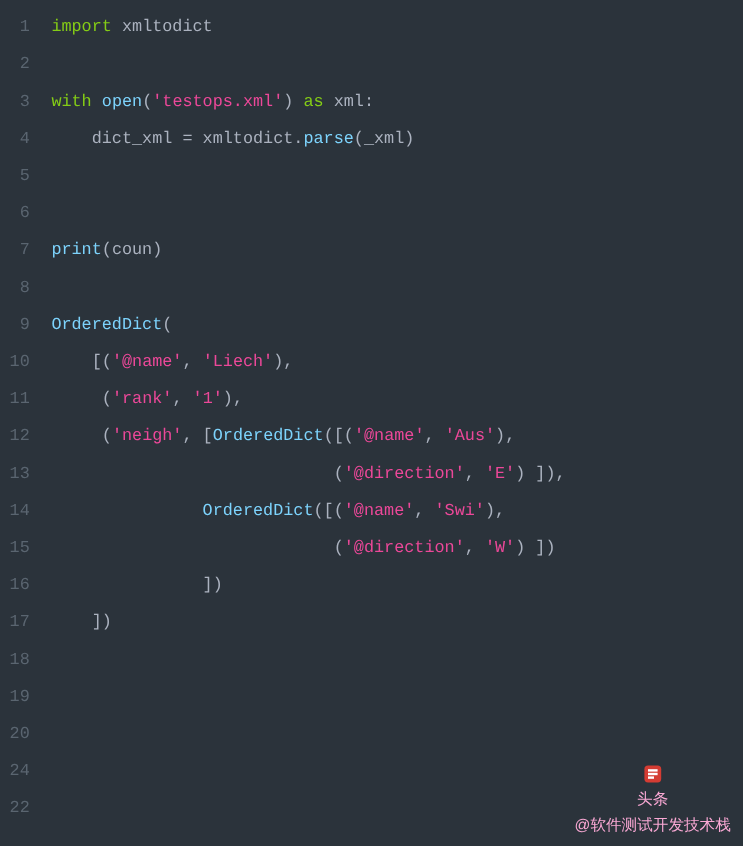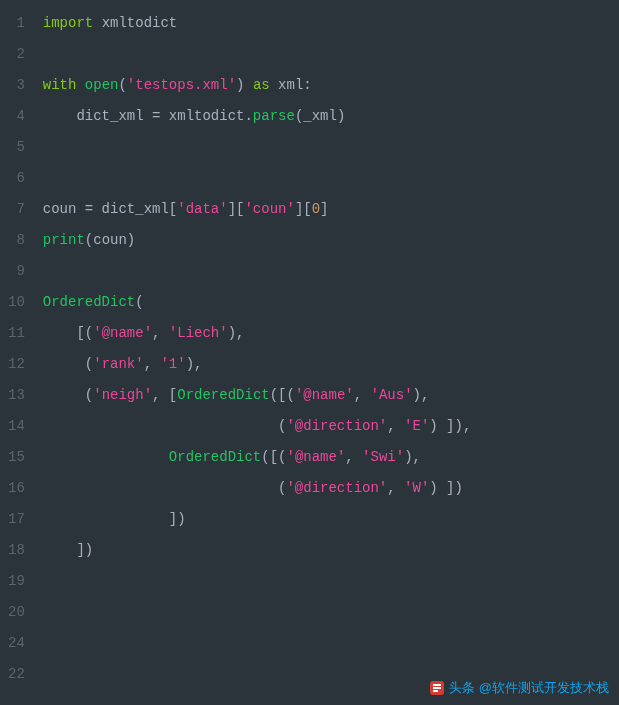--- a/index.html
+++ b/index.html
@@ -38,35 +38,36 @@
       color: #abb2bf;
       line-height: 31px;
     }
     .code .line {
       height: 31px;
       white-space: pre;
     }
     .kw { color: #84cc16; }
     .str { color: #ec4899; }
     .num { color: #d19a66; }
-    .fn { color: #22c55e; font-family: Liberation Mono, monospace; }
+    .fn { color: #7dd3fc; font-family: Liberation Mono, monospace; }
     .id { color: #abb2bf; margin-top: 16px; }
     .cmt { color: #7f848e; font-style: italic; }
     .punc { color: #abb2bf; }
     .paren { color: #abb2bf; }
     .watermark {
       position: absolute;
       bottom: 8px;
       right: 10px;
-      color: #0ea5e9;
+      color: #f9a8d4;
       font-size: 13px;
       font-family: sans-serif;
       display: flex;
       align-items: center;
       gap: 4px;
+      flex-direction: column;
     }
     .watermark-icon {
       width: 16px;
       height: 16px;
       display: inline-block;
     }
   </style>
 </head>
 <body>
 
@@ -95,21 +96,20 @@
     <div>24</div>
     <div>22</div>
   </div>
   <div class="code">
     <div class="line"><span class="kw">import</span><span class="id"> xmltodict</span></div>
     <div class="line"><span></span></div>
     <div class="line"><span class="kw">with</span><span> </span><span class="fn">open</span><span class="paren">(</span><span class="str">'testops.xml'</span><span class="paren">)</span><span> </span><span class="kw">as</span><span class="id"> xml:</span></div>
     <div class="line"><span class="id">    dict_xml = xmltodict.</span><span class="fn">parse</span><span class="paren">(_xml)</span></div>
     <div class="line"><span></span></div>
     <div class="line"><span></span></div>
-    <div class="line"><span class="id">coun = dict_xml[</span><span class="str">'data'</span><span class="id">][</span><span class="str">'coun'</span><span class="id">][</span><span class="num">0</span><span class="id">]</span></div>
     <div class="line"><span class="fn">print</span><span class="paren">(coun)</span></div>
     <div class="line"><span></span></div>
     <div class="line"><span class="fn">OrderedDict</span><span class="paren">(</span></div>
     <div class="line"><span class="paren">    [(</span><span class="str">'@name'</span><span class="punc">, </span><span class="str">'Liech'</span><span class="paren">),</span></div>
     <div class="line"><span class="paren">     (</span><span class="str">'rank'</span><span class="punc">, </span><span class="str">'1'</span><span class="paren">),</span></div>
     <div class="line"><span class="paren">     (</span><span class="str">'neigh'</span><span class="punc">, [</span><span class="fn">OrderedDict</span><span class="paren">([(</span><span class="str">'@name'</span><span class="punc">, </span><span class="str">'Aus'</span><span class="paren">),</span></div>
     <div class="line"><span class="paren">                            (</span><span class="str">'@direction'</span><span class="punc">, </span><span class="str">'E'</span><span class="paren">) ]),</span></div>
     <div class="line"><span class="paren">               </span><span class="fn">OrderedDict</span><span class="paren">([(</span><span class="str">'@name'</span><span class="punc">, </span><span class="str">'Swi'</span><span class="paren">),</span></div>
     <div class="line"><span class="paren">                            (</span><span class="str">'@direction'</span><span class="punc">, </span><span class="str">'W'</span><span class="paren">) ])</span></div>
     <div class="line"><span class="paren">               ])</span></div>

